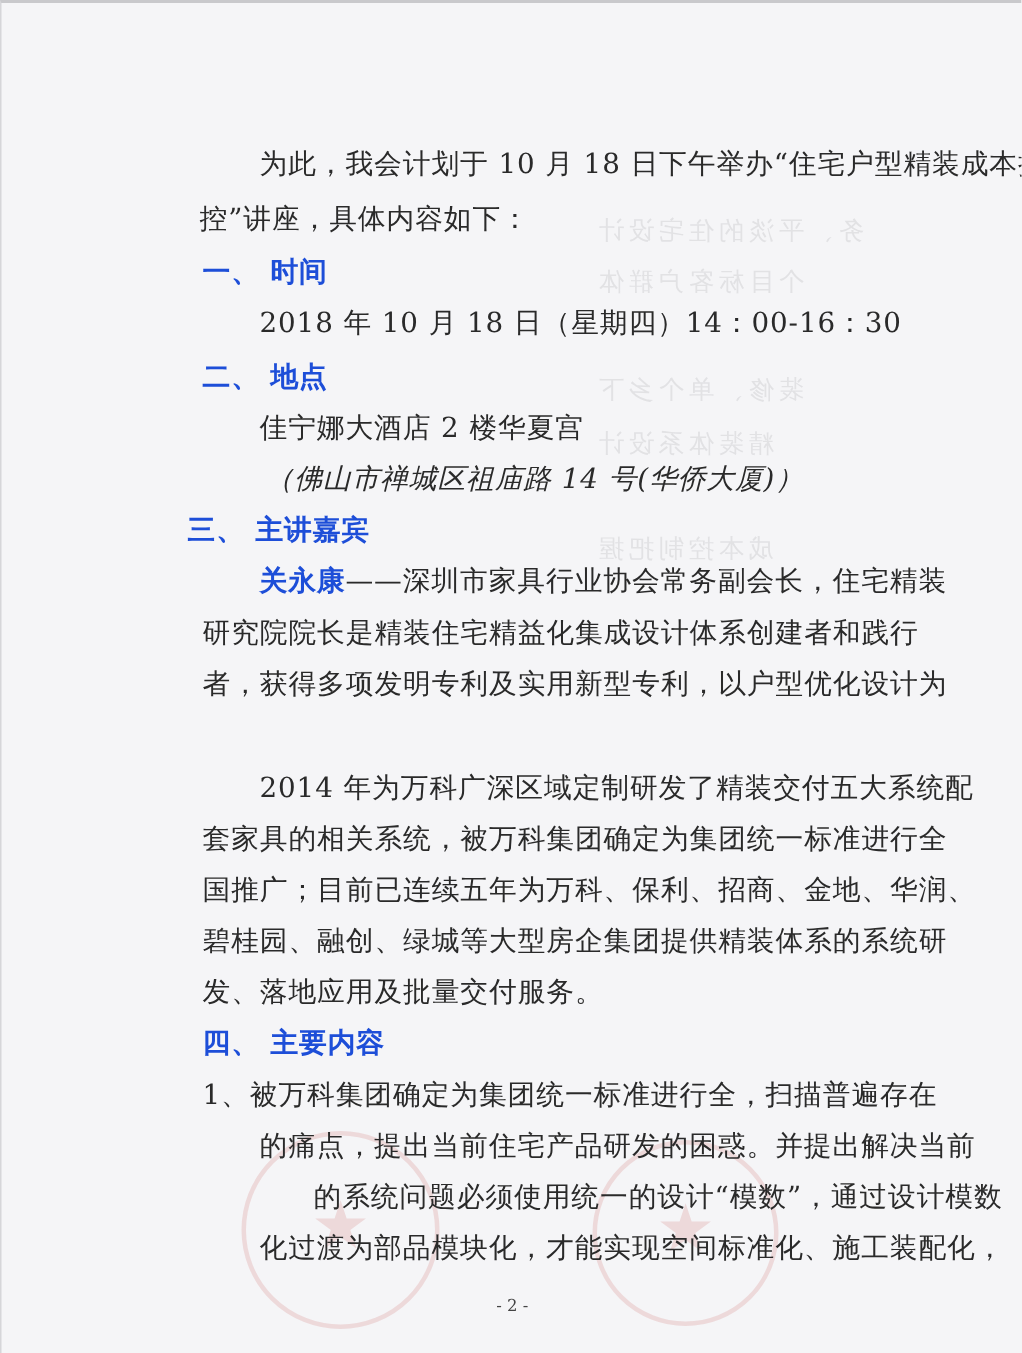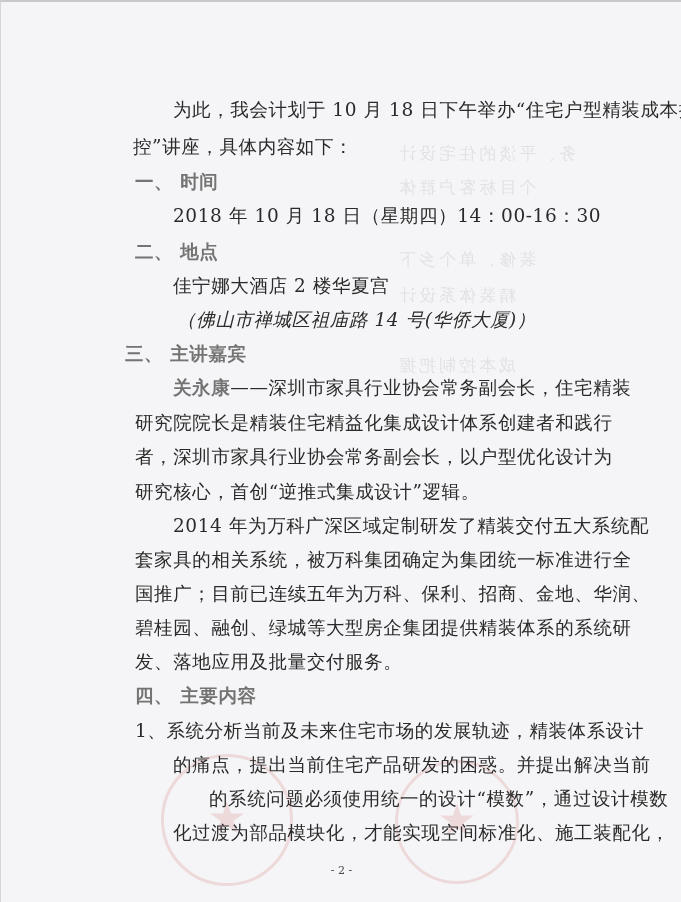--- a/index.html
+++ b/index.html
@@ -36,21 +36,21 @@
     color: rgba(210,120,120,0.22);
     font-size: 44px; line-height: 1;
   }
   .line {
     position: absolute;
     font-size: 18.5px;
     line-height: 22px;
     white-space: nowrap;
     letter-spacing: 0.6px;
   }
-  .b { font-weight: bold; font-family: "DejaVu Sans", "Liberation Sans", sans-serif; color: #737373; }
+  .b { font-weight: bold; font-family: "DejaVu Sans", "Liberation Sans", sans-serif; color: #1d4ed8; }
   .pnum {
     position: absolute; left: 0; width: 681px; text-align: center;
     top: 862px; font-size: 11px; color: #444;
   }
 </style>
 </head>
 <body>
 
 <div class="page">
 
@@ -84,34 +84,33 @@
   <div class="line" style="left:176px;top:307px;font-style:italic;">（佛山市禅城区祖庙路 14 号(华侨大厦)）</div>
 
   <div class="line b" style="left:124px;top:341px;">
     <span>三、</span>
     <span>主讲嘉宾</span>
   </div>
   <div class="line" style="left:172px;top:375px;">
     <span class="b">关永康</span><span>——深圳市家具行业协会常务副会长，住宅精装</span>
   </div>
   <div class="line" style="left:134px;top:410px;">研究院院长是精装住宅精益化集成设计体系创建者和践行</div>
-  <div class="line" style="left:134px;top:444px;">者，深圳市家具行业协会常务副会长，以户型优化设计为</div>
-  <div class="line" style="left:134px;top:479px;">研究核心，首创“逆推式集成设计”逻辑。</div>
+  <div class="line" style="left:134px;top:444px;">者，获得多项发明专利及实用新型专利，以户型优化设计为</div>
 
   <div class="line" style="left:172px;top:513px;">2014 年为万科广深区域定制研发了精装交付五大系统配</div>
   <div class="line" style="left:134px;top:547px;">套家具的相关系统，被万科集团确定为集团统一标准进行全</div>
   <div class="line" style="left:134px;top:615px;">碧桂园、融创、绿城等大型房企集团提供精装体系的系统研</div>
   <div class="line" style="left:134px;top:581px;">国推广；目前已连续五年为万科、保利、招商、金地、华润、</div>
   <div class="line b" style="left:134px;top:683px;">
     <span>四、</span>
     <span>主要内容</span>
   </div>
 
   <div class="line" style="left:134px;top:649px;">发、落地应用及批量交付服务。</div>
   <div class="line" style="left:134px;top:718px;">
-    <span>1、</span><span>系统分析当前及未来住宅市场的发展轨迹，精装体系设计</span>
+    <span>1、</span><span>被万科集团确定为集团统一标准进行全，扫描普遍存在</span>
   </div>
   <div class="line" style="left:172px;top:752px;">的痛点，提出当前住宅产品研发的困惑。并提出解决当前</div>
   <div class="line" style="left:172px;top:786px;margin-left:36px;">的系统问题必须使用统一的设计“模数”，通过设计模数</div>
   <div class="line" style="left:172px;top:820px;">化过渡为部品模块化，才能实现空间标准化、施工装配化，</div>
 
   <div class="pnum">- 2 -</div>
 </div>
 
 </body></html>

